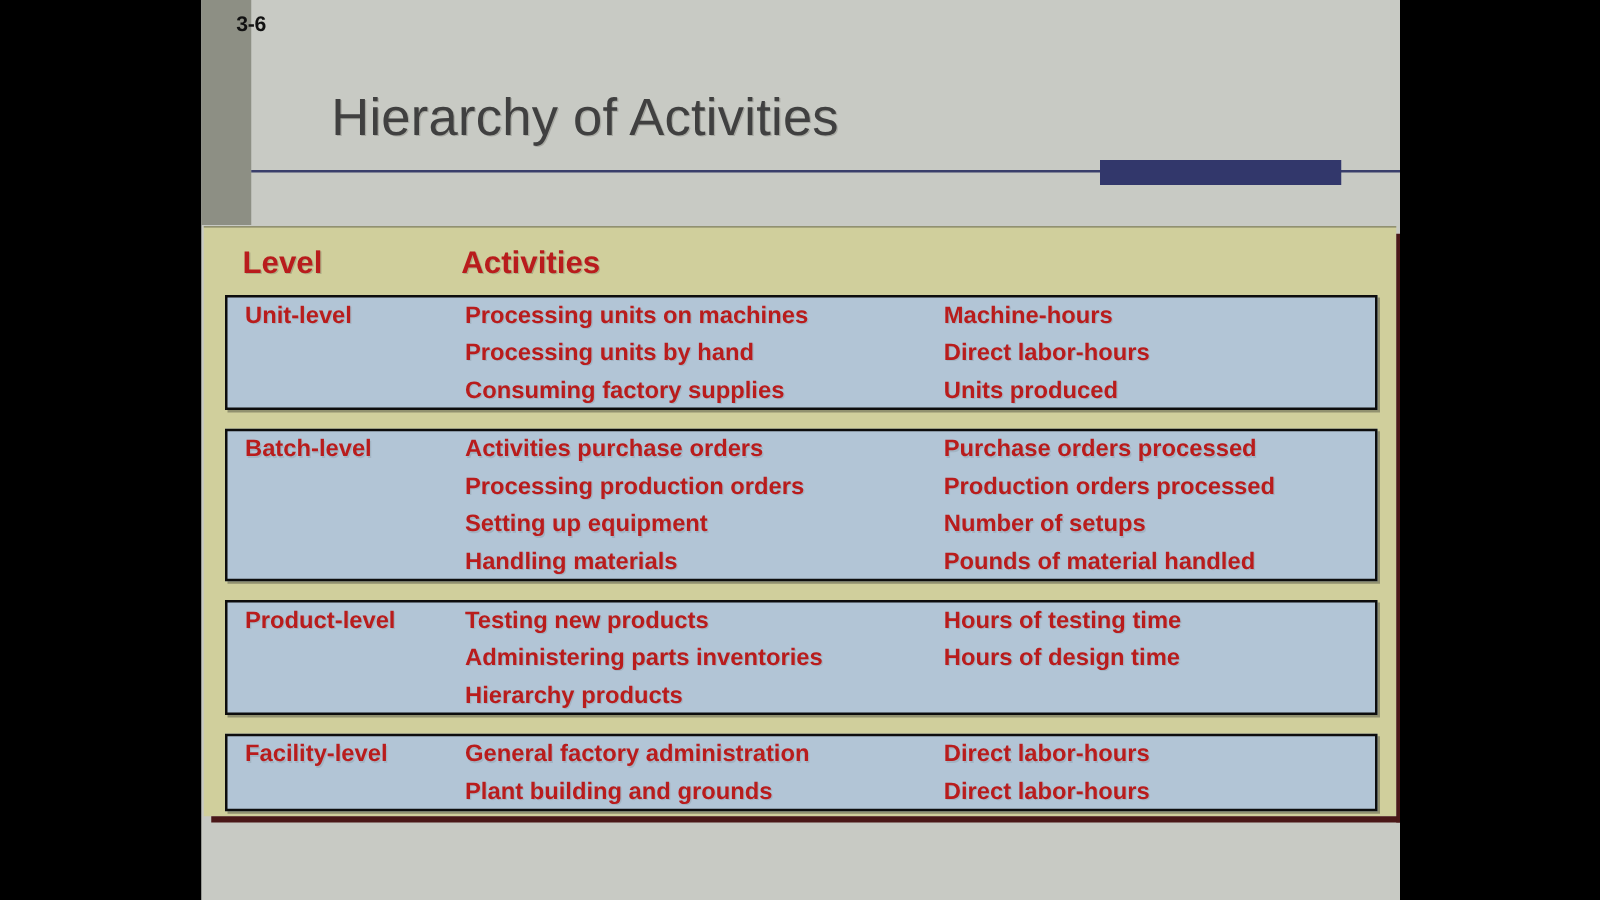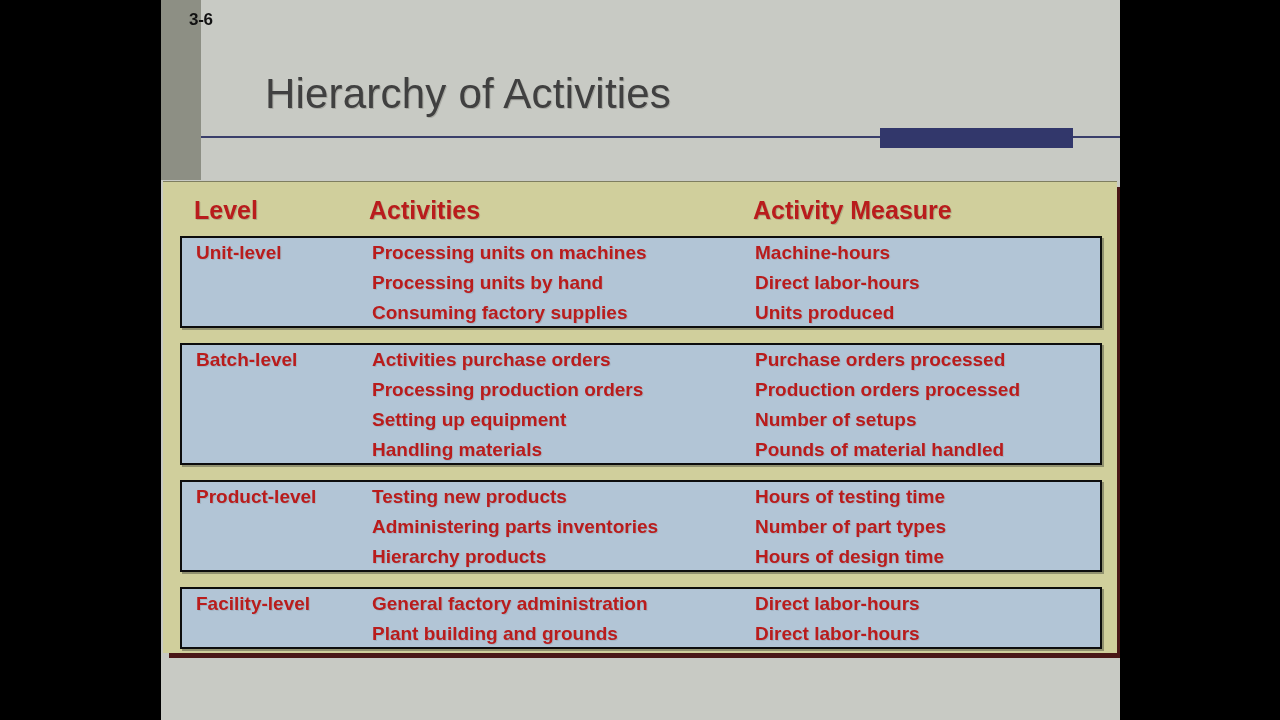--- a/index.html
+++ b/index.html
@@ -183,21 +183,20 @@
       <div id="slide-title">Hierarchy of Activities</div>
       <div id="header-rule"></div>
       <div id="header-accent-bar"></div>
     </div>
 
     <div id="table-panel">
 
       <div id="table-head">
         <div class="col-head" id="col-head-level">Level</div>
         <div class="col-head" id="col-head-activities">Activities</div>
-        <div class="col-head" id="col-head-measure">Activity Measure</div>
       </div>
 
       <div class="level-block" id="block-unit">
         <div class="block-inner">
           <div class="cell cell-level">Unit-level</div>
           <div class="cell cell-activities stack">
               <span class="line">Processing units on machines</span>
               <span class="line">Processing units by hand</span>
               <span class="line">Consuming factory supplies</span>
             </div>
@@ -230,21 +229,20 @@
       <div class="level-block" id="block-product">
         <div class="block-inner">
           <div class="cell cell-level">Product-level</div>
           <div class="cell cell-activities stack">
               <span class="line">Testing new products</span>
               <span class="line">Administering parts inventories</span>
               <span class="line">Hierarchy products</span>
             </div>
           <div class="cell cell-measure stack">
               <span class="line">Hours of testing time</span>
-              <span class="line">Number of part types</span>
               <span class="line">Hours of design time</span>
             </div>
         </div>
       </div>
 
       <div class="level-block" id="block-facility">
         <div class="block-inner">
           <div class="cell cell-level">Facility-level</div>
           <div class="cell cell-activities stack">
               <span class="line">General factory administration</span>

